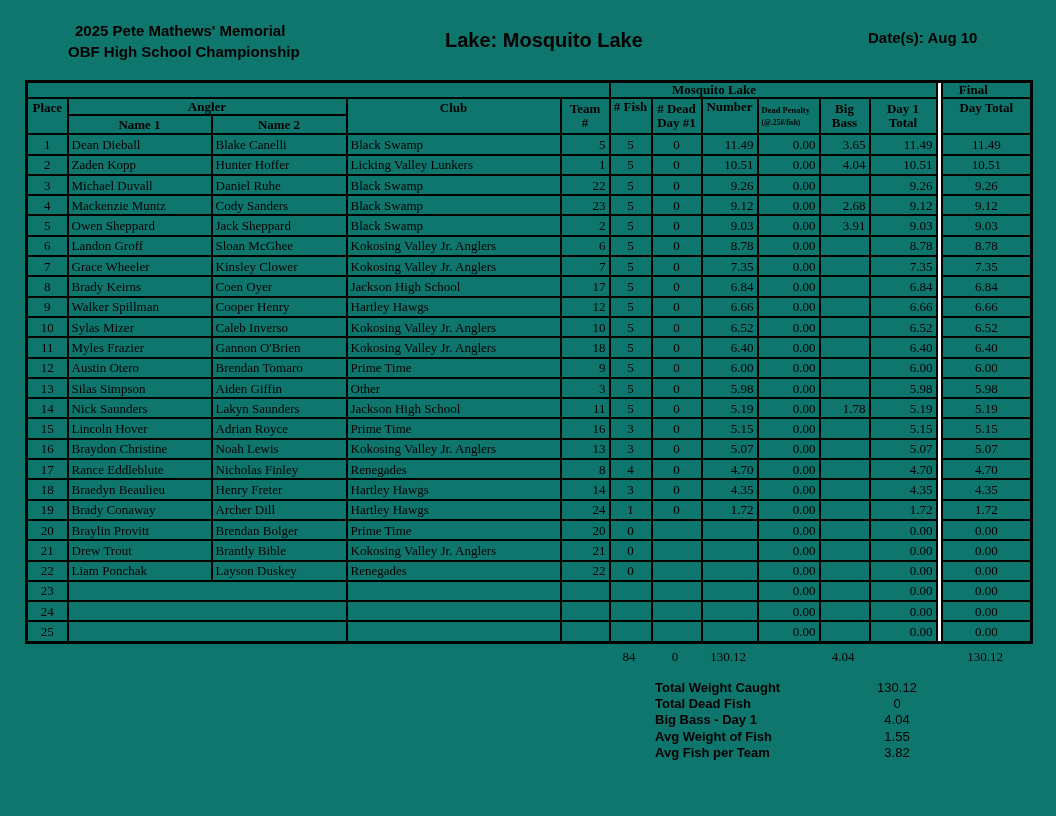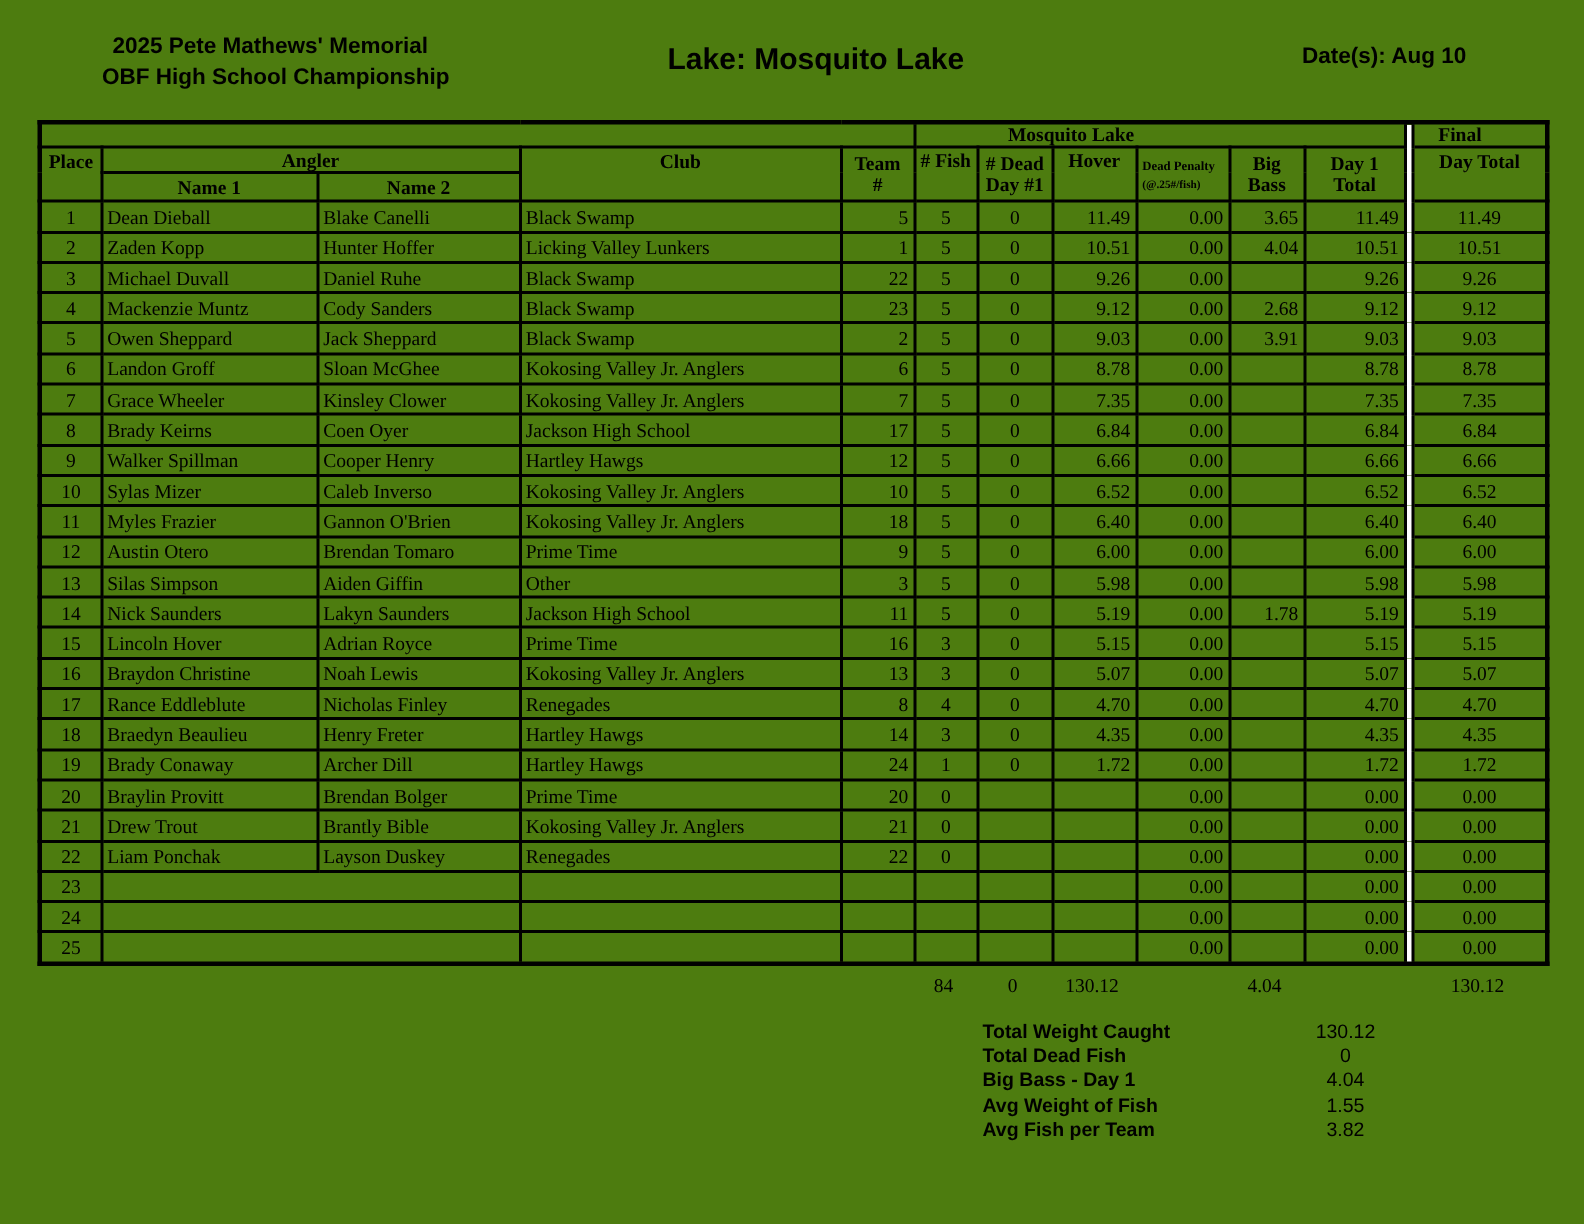--- a/index.html
+++ b/index.html
@@ -1,17 +1,17 @@
 <!DOCTYPE html>
 <html><head>
 <meta charset="utf-8">
 <style>
   html,body { margin:0; padding:0; background:#fff; }
   body { width:1056px; height:816px; font-family:"Liberation Sans", sans-serif; color:#000; }
-  .sheet { position:relative; width:1056px; height:816px; background:#4d7c0f; overflow:hidden; }
+  .sheet { position:relative; width:1056px; height:816px; background:#0f766e; overflow:hidden; }
 
   
   .titleblock { position:absolute; left:68px; top:20px; font-size:15px; font-weight:bold; line-height:21px; }
   .titleblock .l1 { padding-left:7px; }
   .lake-label { position:absolute; left:445px; top:29px; font-size:20px; font-weight:bold; }
   .date-label { position:absolute; left:868px; top:29px; font-size:15px; font-weight:bold; }
 
   
   .results { position:absolute; left:25px; top:80px; width:1005px;font-family:Liberation Serif, serif; }
   table.grid { border-collapse:collapse; table-layout:fixed; width:1005px; border:3px solid #000; }
@@ -97,21 +97,21 @@
           <th rowspan="2" class="v-bottom thick-l thick-r hb">Club</th>
           <th rowspan="2" class="thick-r hb">
             <div>Team</div>
             <div>#</div>
           </th>
           <th rowspan="2" class="v-top hb"># Fish</th>
           <th rowspan="2" class="hb">
             <div># Dead</div>
             <div>Day #1</div>
           </th>
-          <th rowspan="2" class="v-top hb">Hover</th>
+          <th rowspan="2" class="v-top hb">Number</th>
           <th rowspan="2" class="pen-hdr hb">
             <div>Dead Penalty</div>
             <div class="pen2">(@.25#/fish)</div>
           </th>
           <th rowspan="2" class="hb">
             <div>Big</div>
             <div>Bass</div>
           </th>
           <th rowspan="2" class="hb">
             <div>Day 1</div>

